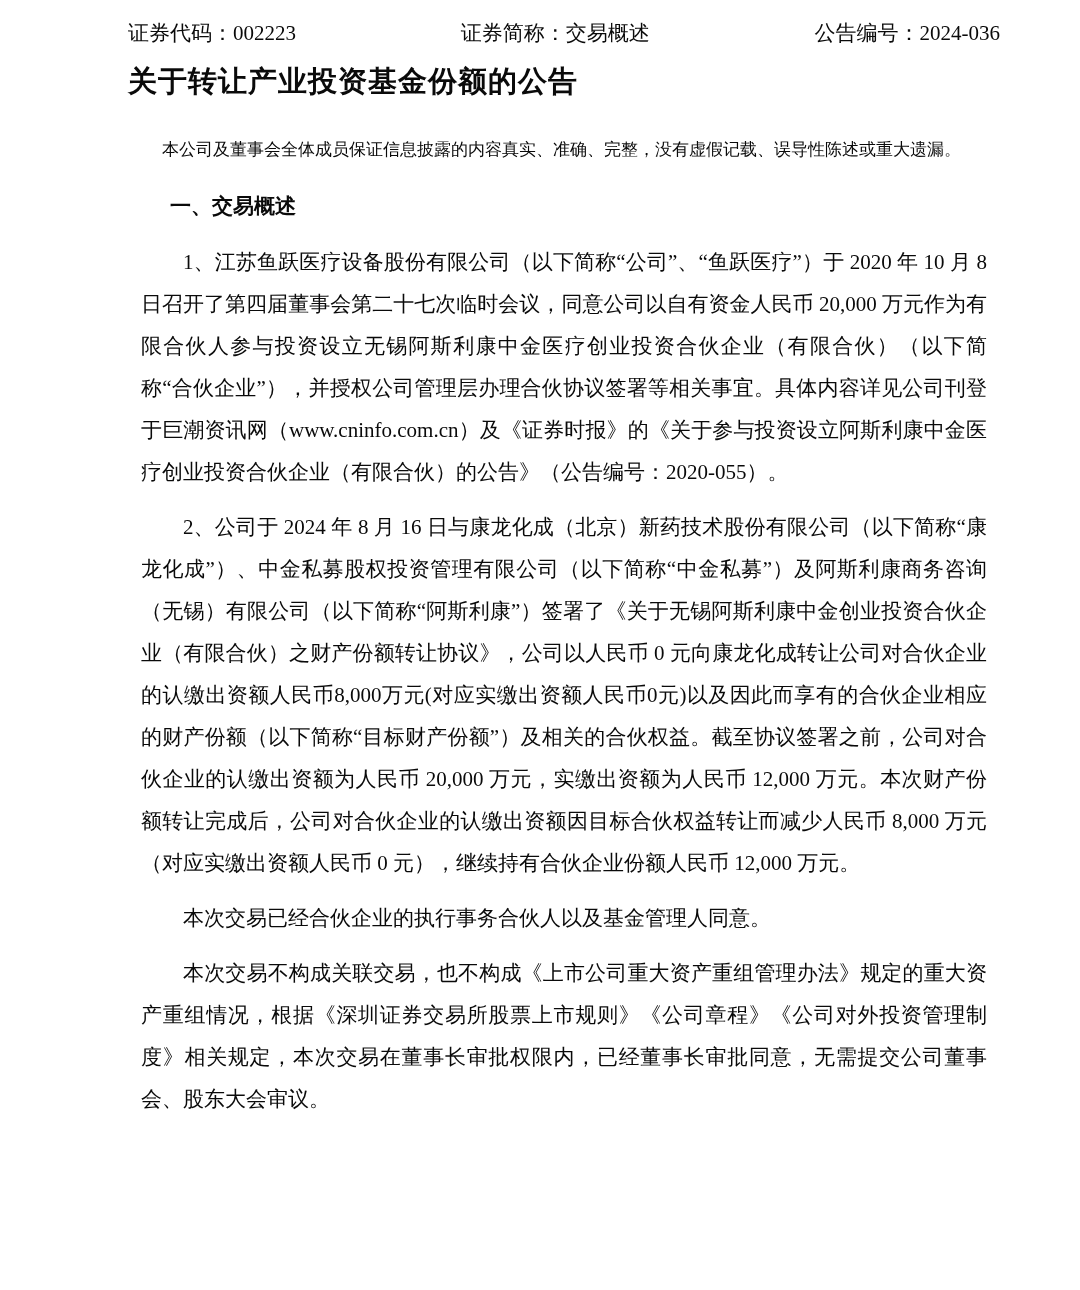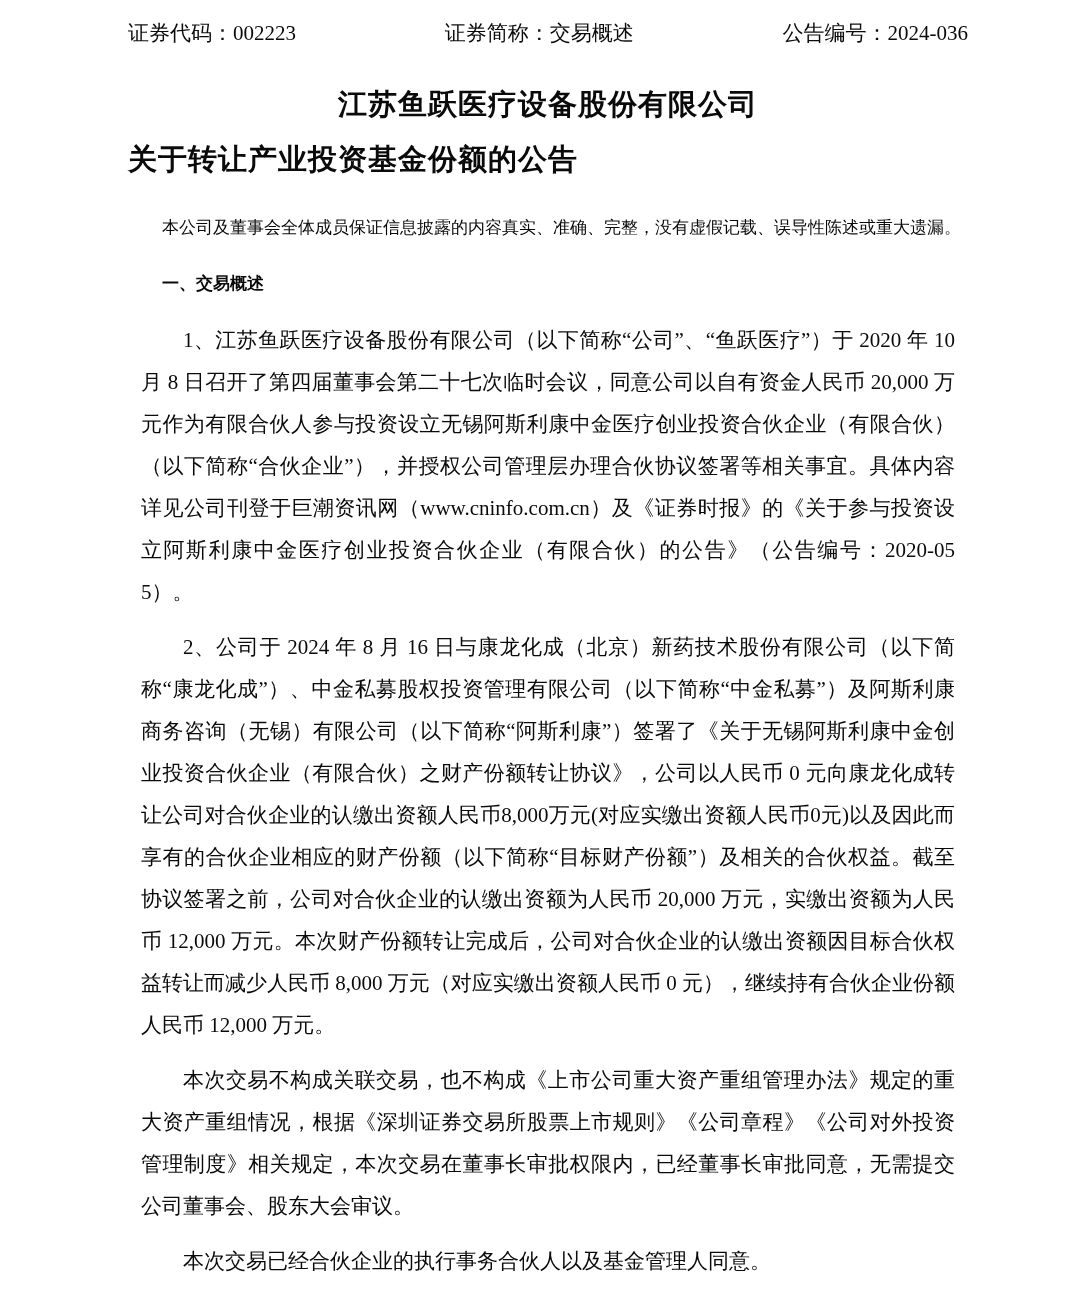--- a/index.html
+++ b/index.html
@@ -13,21 +13,21 @@
     overflow: hidden;
     color: #0a0a0a;
     font-family: "Liberation Serif", "DejaVu Serif", serif;
     -webkit-font-smoothing: antialiased;
   }
   .page {
     width: 1080px;
     height: 1290px;
     background: #ffffff;
     box-sizing: border-box;
-    padding: 20px 112px 0 128px;
+    padding: 20px 80px 0 128px;
   }
   .doc-header {
     display: flex;
     justify-content: space-between;
     align-items: baseline;
     font-size: 21px;
     line-height: 26px;
     white-space: nowrap;
   }
   .doc-title {
@@ -48,21 +48,21 @@
   }
   .disclaimer {
     margin: 28px 0 0 0;
     font-size: 17px;
     line-height: 42px;
     text-indent: 2em;
     text-align: justify;
   }
   .section-heading {
     margin: 14px 0 0 0;
-    font-size: 17px;
+    font-size: 21px;
     line-height: 42px;
     font-weight: bold;
     text-indent: 2em;
   }
   .body-paragraph {
     margin: 13px;
     font-size: 21px;
     line-height: 42px;
     text-indent: 2em;
     text-align: justify;
@@ -76,25 +76,24 @@
 <body>
 
 <div class="page">
 
   <div class="doc-header">
     <span>证券代码：002223</span>
     <span>证券简称：交易概述</span>
     <span>公告编号：2024-036</span>
   </div>
 
-  <h1 class="doc-title">江苏鱼跃医疗设备股份有限公司</h1>
   <h2 class="doc-subtitle">关于转让产业投资基金份额的公告</h2>
 
   <p class="disclaimer">本公司及董事会全体成员保证信息披露的内容真实、准确、完整，没有虚假记载、误导性陈述或重大遗漏。</p>
 
   <div class="section-heading">一、交易概述</div>
 
   <p class="body-paragraph gap-lg">1、江苏鱼跃医疗设备股份有限公司（以下简称“公司”、“鱼跃医疗”）于 2020 年 10 月 8 日召开了第四届董事会第二十七次临时会议，同意公司以自有资金人民币 20,000 万元作为有限合伙人参与投资设立无锡阿斯利康中金医疗创业投资合伙企业（有限合伙）（以下简称“合伙企业”），并授权公司管理层办理合伙协议签署等相关事宜。具体内容详见公司刊登于巨潮资讯网（www.cninfo.com.cn）及《证券时报》的《关于参与投资设立阿斯利康中金医疗创业投资合伙企业（有限合伙）的公告》（公告编号：2020-055）。</p>
   <p class="body-paragraph">2、公司于 2024 年 8 月 16 日与康龙化成（北京）新药技术股份有限公司（以下简称“康龙化成”）、中金私募股权投资管理有限公司（以下简称“中金私募”）及阿斯利康商务咨询（无锡）有限公司（以下简称“阿斯利康”）签署了《关于无锡阿斯利康中金创业投资合伙企业（有限合伙）之财产份额转让协议》，公司以人民币 0 元向康龙化成转让公司对合伙企业的认缴出资额人民币8,000万元(对应实缴出资额人民币0元)以及因此而享有的合伙企业相应的财产份额（以下简称“目标财产份额”）及相关的合伙权益。截至协议签署之前，公司对合伙企业的认缴出资额为人民币 20,000 万元，实缴出资额为人民币 12,000 万元。本次财产份额转让完成后，公司对合伙企业的认缴出资额因目标合伙权益转让而减少人民币 8,000 万元（对应实缴出资额人民币 0 元），继续持有合伙企业份额人民币 12,000 万元。</p>
+  <p class="body-paragraph">本次交易已经合伙企业的执行事务合伙人以及基金管理人同意。</p>
   <p class="body-paragraph gap-sm">本次交易不构成关联交易，也不构成《上市公司重大资产重组管理办法》规定的重大资产重组情况，根据《深圳证券交易所股票上市规则》《公司章程》《公司对外投资管理制度》相关规定，本次交易在董事长审批权限内，已经董事长审批同意，无需提交公司董事会、股东大会审议。</p>
-  <p class="body-paragraph">本次交易已经合伙企业的执行事务合伙人以及基金管理人同意。</p>
 
 </div>
 
 </body></html>

